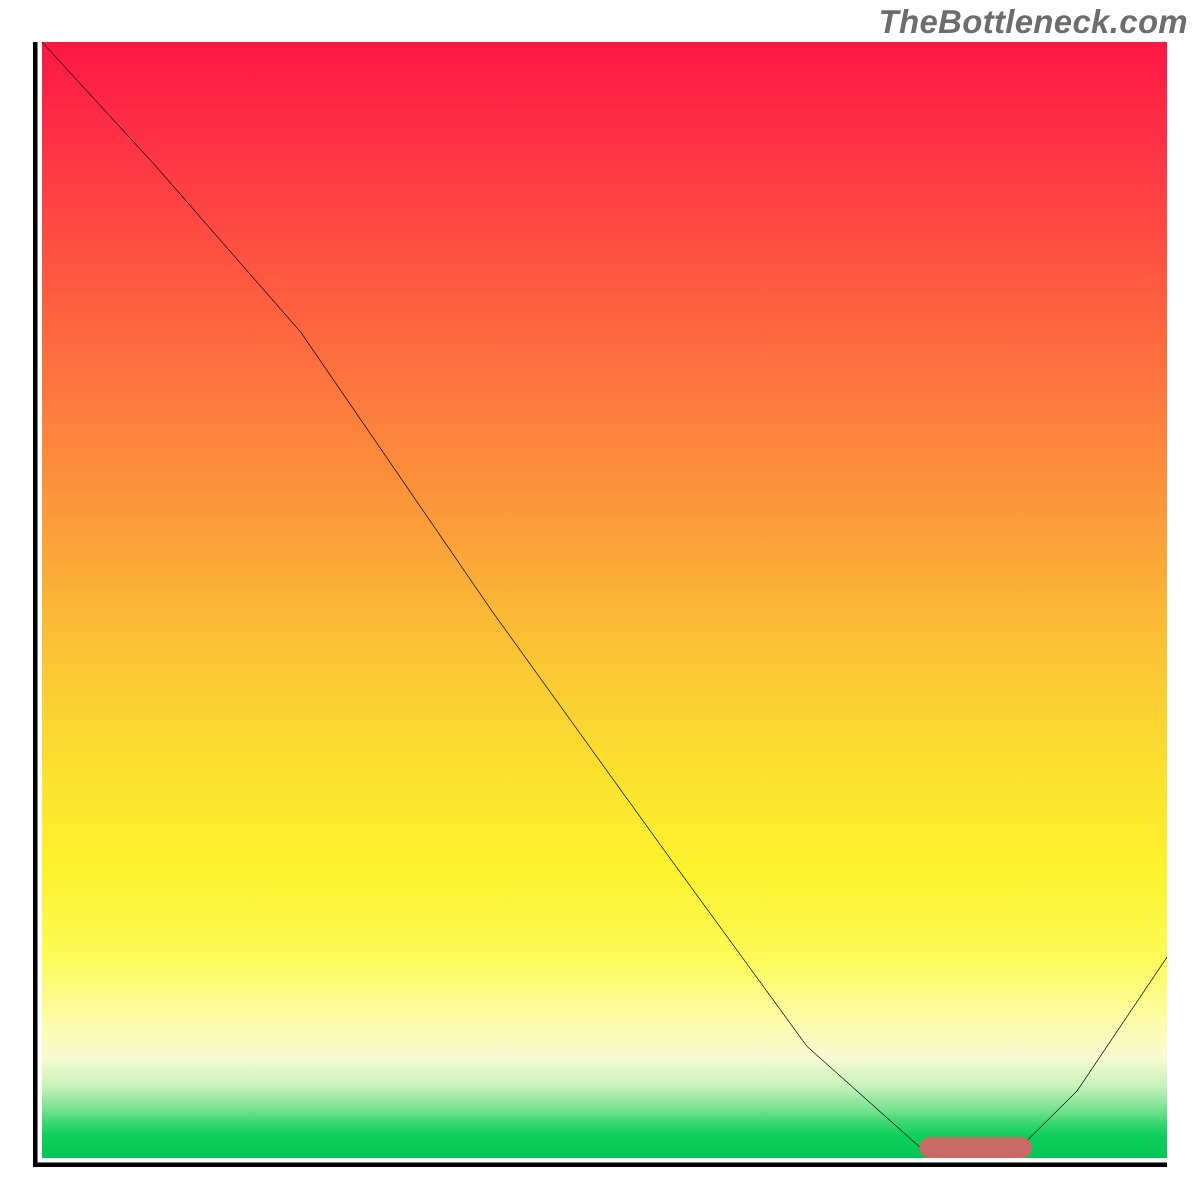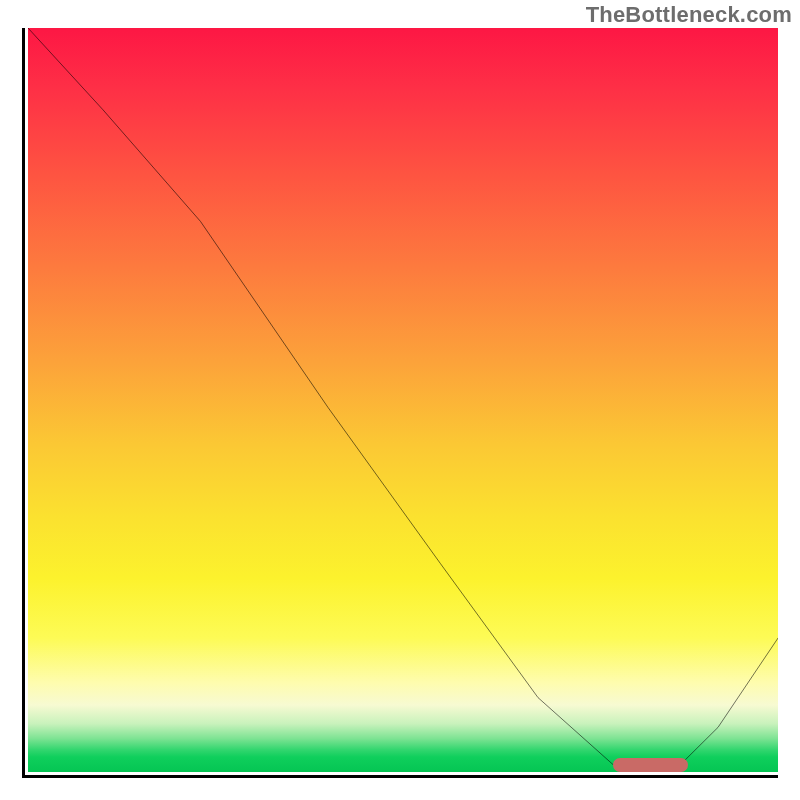--- a/index.html
+++ b/index.html
@@ -17,20 +17,21 @@
     height: 800px;
   }
   .watermark {
     position: absolute;
     top: 2px;
     right: 8px;
     font-size: 22px;
     font-weight: 600;
     color: #6d6d6d;
     letter-spacing: 0.2px;
+    font-style: italic;
   }
   
   .plot-frame {
     position: absolute;
     left: 22px;
     top: 28px;
     width: 756px;   
     height: 750px;  
     border-left: 3px solid #000;
     border-bottom: 3px solid #000;

